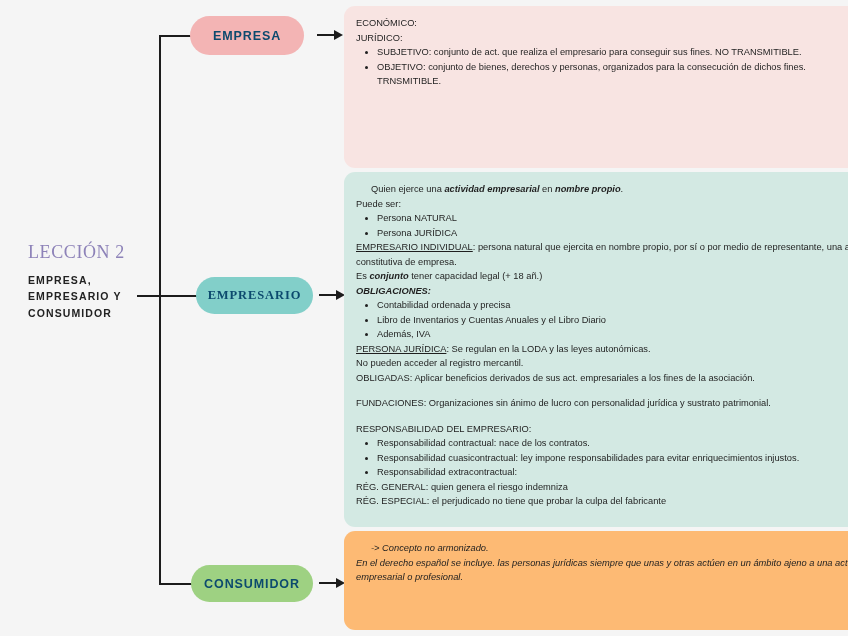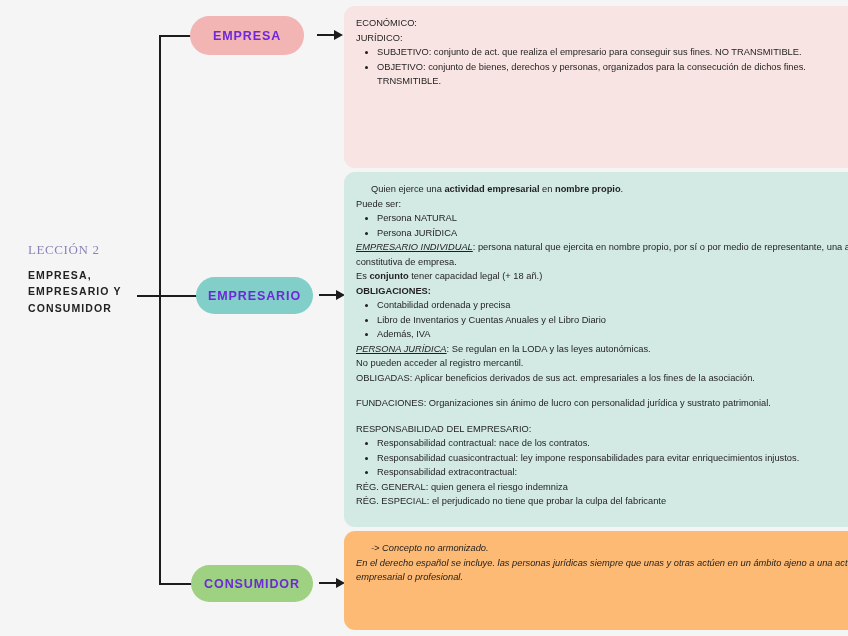--- a/index.html
+++ b/index.html
@@ -21,21 +21,21 @@
 
   
   .title-block {
     position: absolute;
     left: 28px;
     top: 242px;
     width: 118px;
   }
   .lesson-title {
     font-family: "Liberation Serif", serif;
-    font-size: 13px;
+    font-size: 18px;
     letter-spacing: 0.6px;
     color: #8d82b8;
     margin: 0 0 9px 0;
     white-space: nowrap;
   }
   .lesson-subtitle {
     font-family: "Liberation Sans", sans-serif;
     font-size: 10.5px;
     font-weight: bold;
     letter-spacing: 1.1px;
@@ -65,32 +65,33 @@
   
   .pill {
     position: absolute;
     display: flex;
     align-items: center;
     justify-content: center;
     border-radius: 999px;
     font-size: 12.5px;
     font-weight: bold;
     letter-spacing: 0.9px;
-    color: #6d28d9;
+    color: #0c4a6e;
     text-align: right;
   }
   .pill-empresa {
     left: 190px; top: 16px;
     width: 114px; height: 39px;
     background: #f3b4b4;
   }
   .pill-empresario {
     left: 196px; top: 277px;
     width: 117px; height: 37px;
     background: #82cfc9;
+    font-family: Liberation Serif, serif;
   }
   .pill-consumidor {
     left: 191px; top: 565px;
     width: 122px; height: 37px;
     background: #9ed182;
   }
 
   
   .arrow {
     position: absolute;
@@ -141,22 +142,22 @@
   }
 
   .box p { margin: 0; }
   .box ul {
     margin: 0;
     padding-left: 21px;
     list-style: disc;
   }
   .box li { margin: 0; }
   .indent-first { text-indent: 15px; }
-  .uline { text-decoration: underline; font-style: italic; }
-  .bold { font-weight: bold; }
+  .uline { text-decoration: underline; }
+  .bold { font-weight: bold; font-style: italic; }
   .spacer { height: 11px; }
 </style>
 </head>
 <body>
 
 <div class="canvas">
 
   <div class="title-block">
     <div class="lesson-title">LECCIÓN 2</div>
     <div class="lesson-subtitle" style="white-space: pre-line;">EMPRESA,

